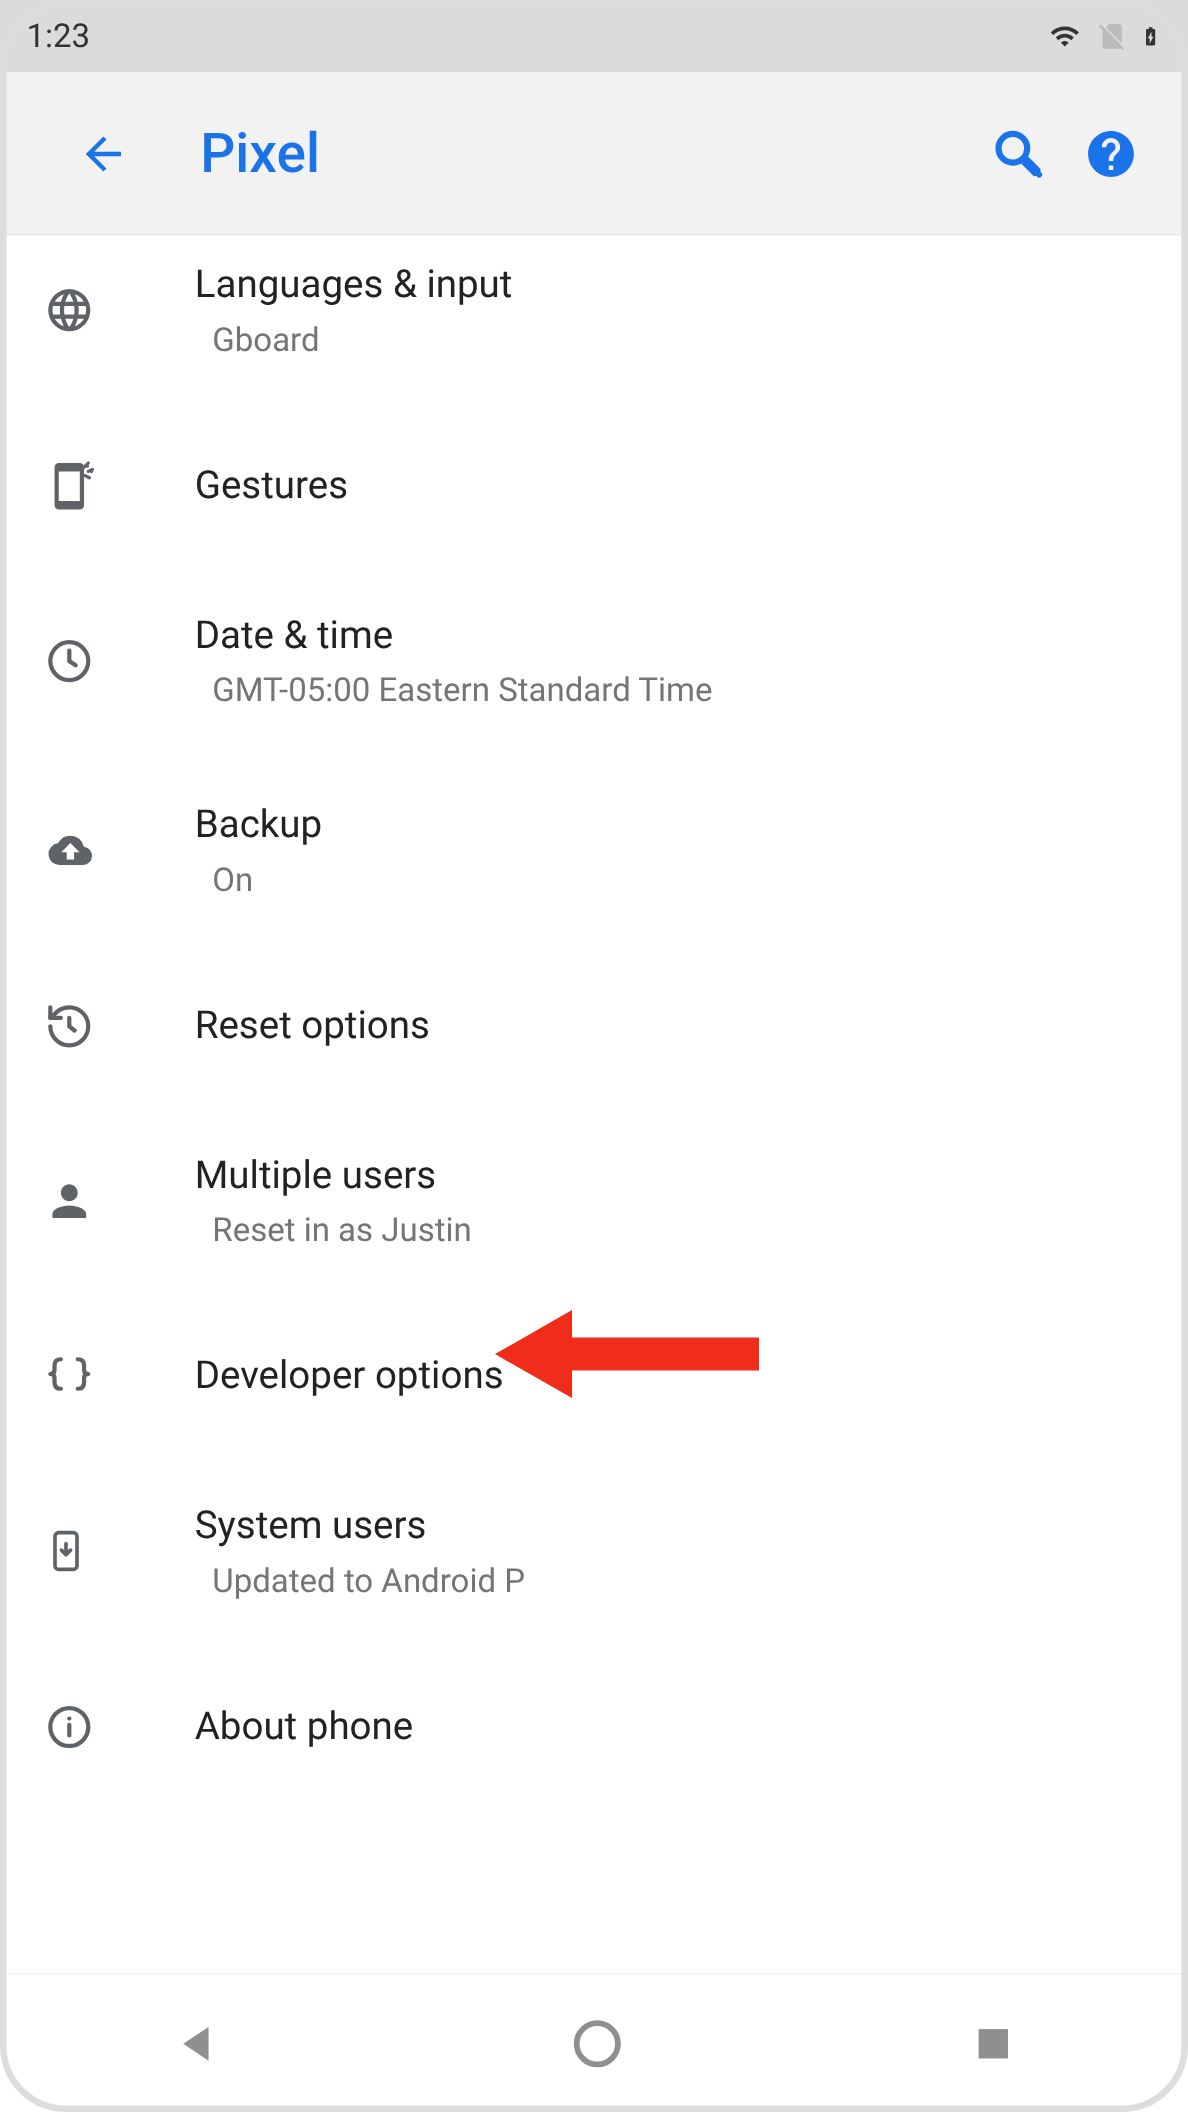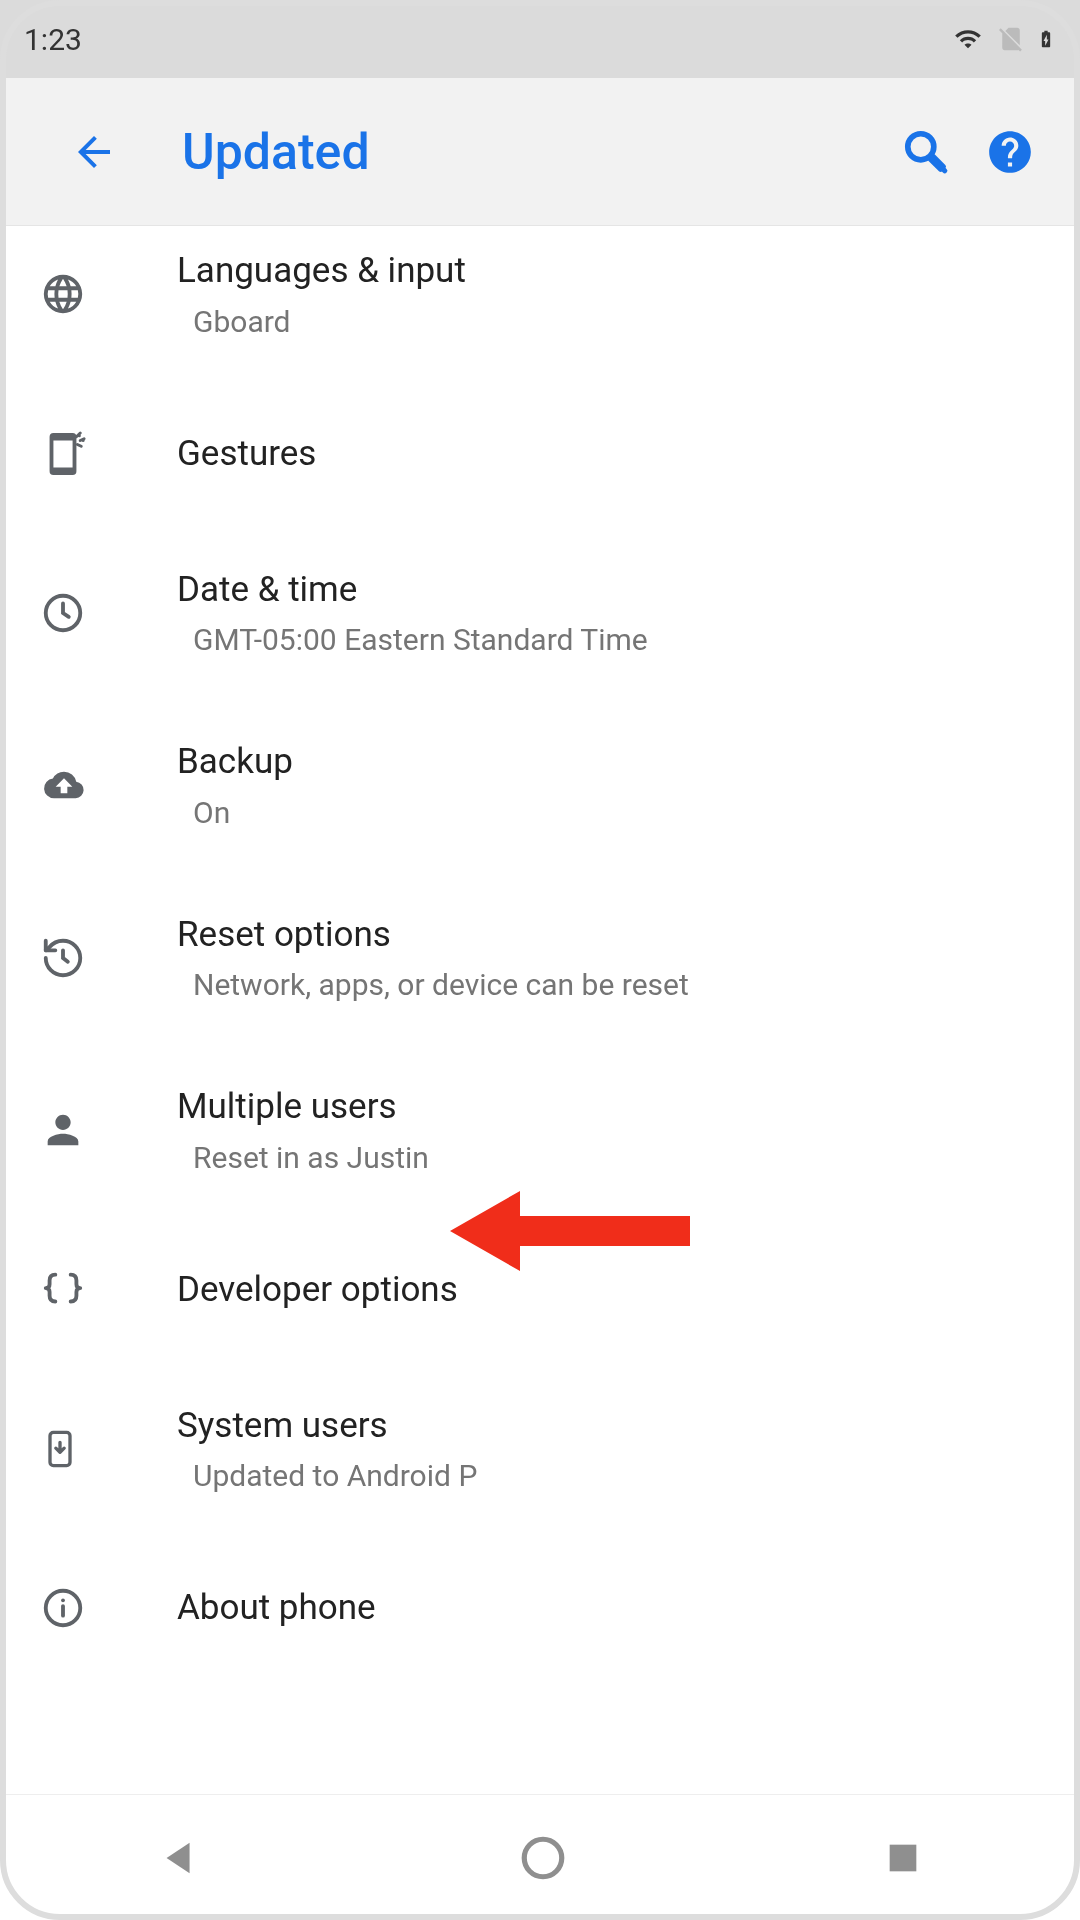--- a/index.html
+++ b/index.html
@@ -5,21 +5,21 @@
     * { box-sizing: border-box; margin: 0; padding: 0; }
     body {
       font-family: Roboto, "Helvetica Neue", Arial, sans-serif;
       width: 1080px;
       height: 1920px;
       background: #fff;
       overflow: hidden;
       position: relative;
     }
     .status-bar {
-      height: 78px;
+      height: 66px;
       background: #dbdbdb;
       display: flex;
       align-items: center;
       justify-content: space-between;
       padding: 0 24px;
       font-size: 30px;
       color: #333;
     }
     .status-icons { display: flex; align-items: center; gap: 10px; }
     .app-bar {
@@ -112,21 +112,21 @@
       </svg>
   </div>
 </div>
 
 <div class="app-bar">
   <div class="icon-btn">
     <svg width="48" height="48" viewBox="0 0 24 24" fill="#1a73e8">
         <path d="M20 11H7.83l5.59-5.59L12 4l-8 8 8 8 1.41-1.41L7.83 13H20v-2z"></path>
       </svg>
   </div>
-  <span class="title">Updated</span>
+  <span class="title">Pixel</span>
   <div class="icon-btn">
     <svg width="50" height="50" viewBox="0 0 24 24">
         <path fill="none" stroke="#1a73e8" stroke-width="2.2" d="M15.5 14h-.79l-.28-.27A6.47 6.47 0 0016 9.5 6.5 6.5 0 109.5 16c1.61 0 3.09-.59 4.23-1.57l.27.28v.79l5 4.99L20.49 19l-4.99-5z" stroke-linecap="round" stroke-linejoin="round"></path>
         <circle cx="9.5" cy="9.5" r="6" fill="none" stroke="#1a73e8" stroke-width="2.2"></circle>
         <line x1="15" y1="15" x2="21" y2="21" stroke="#1a73e8" stroke-width="2.5" stroke-linecap="round"></line>
       </svg>
   </div>
   <div class="icon-btn">
     <svg width="50" height="50" viewBox="0 0 24 24" fill="#1a73e8">
         <path d="M12 2C6.48 2 2 6.48 2 12s4.48 10 10 10 10-4.48 10-10S17.52 2 12 2zm1 17h-2v-2h2v2zm2.07-7.75l-.9.92C13.45 12.9 13 13.5 13 15h-2v-.5c0-1.1.45-2.1 1.17-2.83l1.24-1.26c.37-.36.59-.86.59-1.41 0-1.1-.9-2-2-2s-2 .9-2 2H8c0-2.21 1.79-4 4-4s4 1.79 4 4c0 .88-.36 1.68-.93 2.25z"></path>
@@ -191,21 +191,20 @@
   <div class="item">
     <div class="icon-wrap">
         <svg width="46" height="46" viewBox="0 0 24 24" fill="none" stroke="#5f6368" stroke-width="2">
           <path d="M3 12a9 9 0 109-9 9 9 0 00-7 3.3L3 8" stroke-linecap="round"></path>
           <path d="M3 3v5h5" stroke-linecap="round" stroke-linejoin="round"></path>
           <path d="M12 8v4l2.5 2" stroke-linecap="round"></path>
         </svg>
       </div>
     <div class="texts">
       <div class="label">Reset options</div>
-      <div class="sub">Network, apps, or device can be reset</div>
     </div>
   </div>
 
   <div class="item">
     <div class="icon-wrap">
         <svg width="46" height="46" viewBox="0 0 24 24" fill="#5f6368">
           <path d="M12 12c2.21 0 4-1.79 4-4s-1.79-4-4-4-4 1.79-4 4 1.79 4 4 4zm0 2c-2.67 0-8 1.34-8 4v2h16v-2c0-2.66-5.33-4-8-4z"></path>
         </svg>
       </div>
     <div class="texts">

